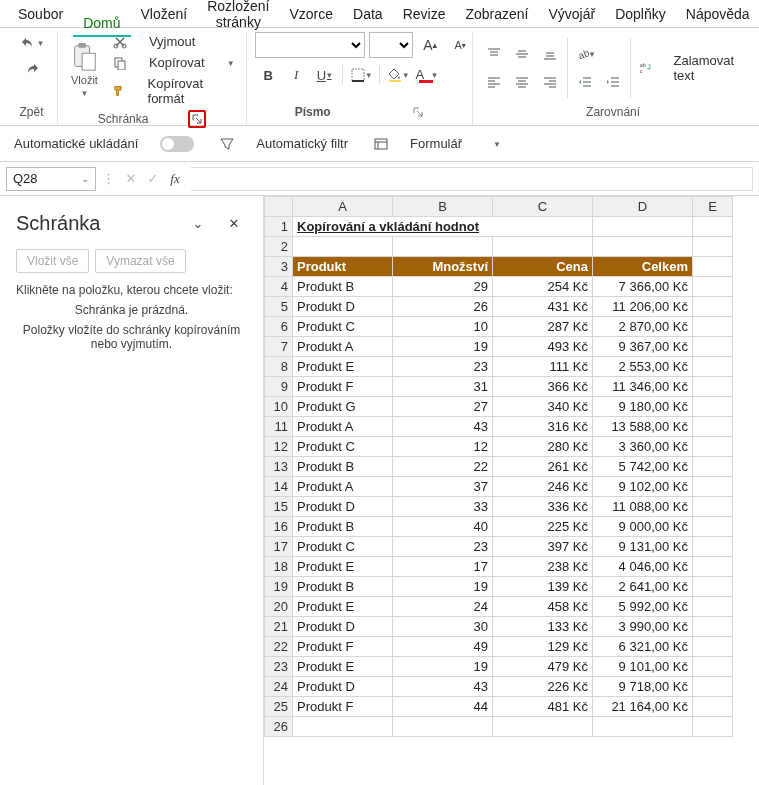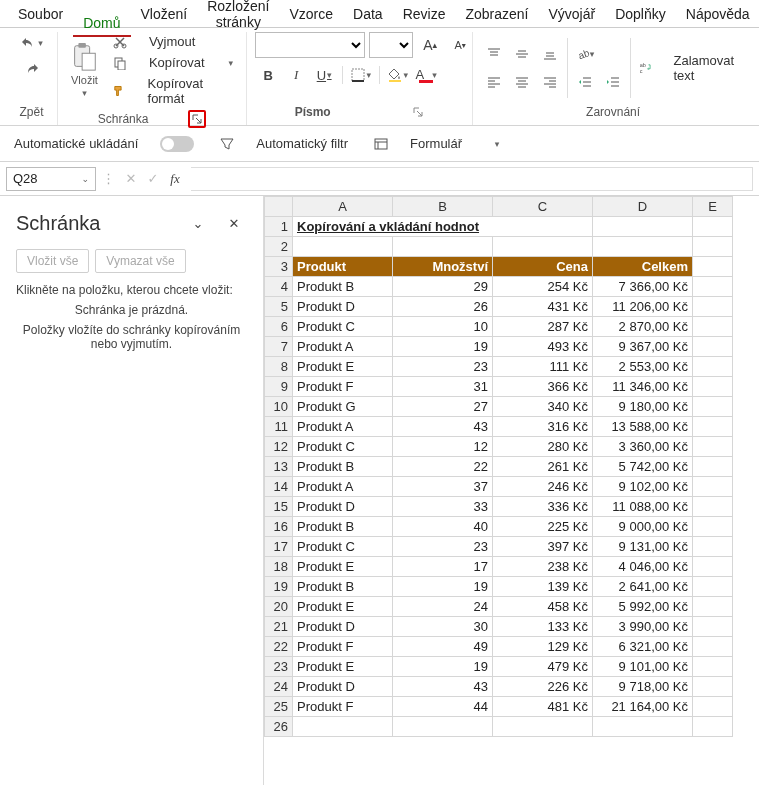--- a/index.html
+++ b/index.html
@@ -1,21 +1,21 @@
 <!DOCTYPE html>
 <html><head>
 <meta charset="utf-8">
 <style>
   * { box-sizing: border-box; }
   html, body { margin:0; padding:0; font-family: "Segoe UI", Arial, sans-serif; background:#fff; color:#222; height:100%; }
   body { width:759px; height:785px; overflow:hidden; font-size:13px; }
 
   .menubar { display:flex; gap:0; padding:0 8px; border-bottom:1px solid #ccc; height:28px; align-items:center;text-align:center; }
   .menubar .item { padding:4px 10px; cursor:pointer; font-size:14px; }
-  .menubar .item.active { border-bottom:2px solid #b91c1c; color:#107c10;margin-top:20px; }
+  .menubar .item.active { border-bottom:2px solid #14b8a6; color:#107c10;margin-top:20px; }
 
   .ribbon { display:flex; border-bottom:1px solid #d4d4d4; padding:4px 6px 0 6px; height:98px; }
   .group { display:flex; flex-direction:column; justify-content:space-between; border-right:1px solid #e6e6e6; padding:0 8px 4px 8px; }
   .group:last-child { border-right:none; }
   .group-body { flex:1; display:flex; align-items:center; }
   .group-label { text-align:center; font-size:12px; color:#555; padding:2px 0; position:relative; }
   .launcher { border:2px solid #d00; width:18px; height:18px; display:inline-flex; align-items:center; justify-content:center; font-size:10px; color:#444; border-radius:2px; }
   .launcher-plain { width:14px; height:14px; display:inline-flex; align-items:center; justify-content:center; font-size:10px; color:#888; }
 
   .icobtn { display:inline-flex; align-items:center; justify-content:center; width:26px; height:22px; border-radius:3px; color:#444; cursor:pointer; }

